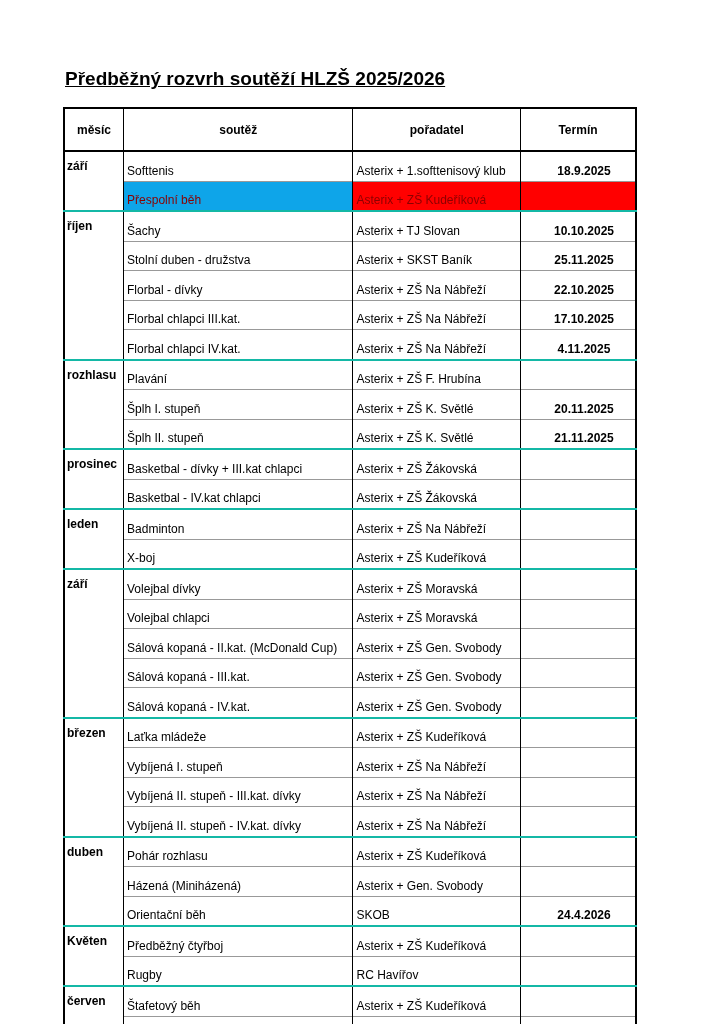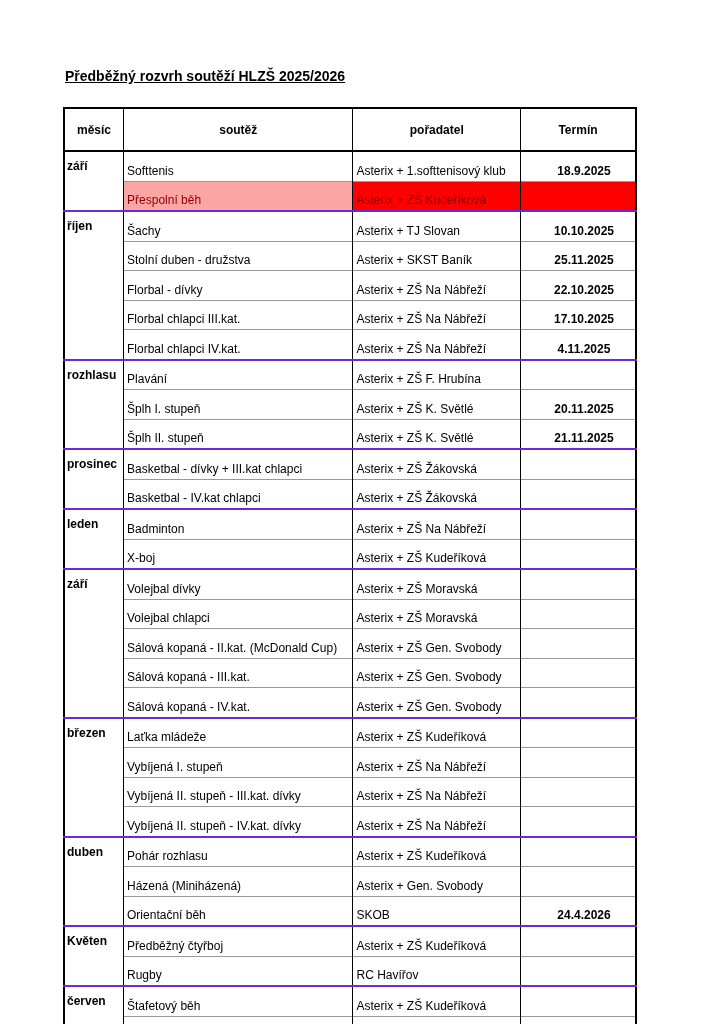--- a/index.html
+++ b/index.html
@@ -1,22 +1,22 @@
 <!DOCTYPE html>
 <html><head>
 <meta charset="utf-8">
 <style>
   html, body { margin:0; padding:0; background:#ffffff; }
   body { width:725px; height:1024px; position:relative; font-family:"Liberation Sans", sans-serif; color:#000; }
-  .title { position:absolute; left:65px; top:68px; font-size:14px; font-weight:bold; text-decoration:underline; white-space:nowrap; }
+  .title { position:absolute; left:65px; top:68px; font-size:19px; font-weight:bold; text-decoration:underline; white-space:nowrap; }
   table { position:absolute; left:63px; top:107px; width:574px; border-collapse:collapse; border:2px solid #000; font-size:12px; }
   th { height:17px; font-weight:bold; text-align:center; border:1.5px solid #000; border-bottom:2px solid #000; padding:12px; }
   td { height:25.5px; padding:0 0 0 3px; border-left:1.5px solid #000; border-right:1.5px solid #000; border-top:1px solid #999; vertical-align:bottom; padding-bottom:3px; white-space:nowrap; }
   td.month { font-weight:bold; vertical-align:top; padding-top:7px; padding-left:2px; border-top:2px solid #000; }
-  tr.group-start td { border-top:2px solid #6d28d9;margin-left:16px; }
+  tr.group-start td { border-top:2px solid #14b8a6;margin-left:16px; }
   td.date { text-align:center; font-weight:bold; padding-left:12px; }
   tr.highlight td.c { background:#ff0000; color:#8b0000; }
   col.c1 { width:59px; } col.c2 { width:230px; } col.c3 { width:168px; } col.c4 { width:117px; }
 </style>
 </head>
 <body>
 
 <div class="title">Předběžný rozvrh soutěží HLZŠ 2025/2026</div>
 
 <table>
@@ -35,21 +35,21 @@
     </tr>
   </thead>
   <tbody id="tbody">
       <tr class="group-start">
         <td class="month" rowspan="2">září</td>
         <td class="c">Softtenis</td>
         <td class="c">Asterix + 1.softtenisový klub</td>
         <td class="c date">18.9.2025</td>
       </tr>
       <tr class="highlight">
-        <td class="c" style="background: #fca5a5;">Přespolní běh</td>
+        <td class="c" style="background: #0ea5e9;">Přespolní běh</td>
         <td class="c" style="background: rgb(255, 0, 0);">Asterix + ZŠ Kudeříková</td>
         <td class="c date" style="background: rgb(255, 0, 0);"></td>
       </tr>
       <tr class="group-start">
         <td class="month" rowspan="5">říjen</td>
         <td class="c">Šachy</td>
         <td class="c">Asterix + TJ Slovan</td>
         <td class="c date">10.10.2025</td>
       </tr>
       <tr>

